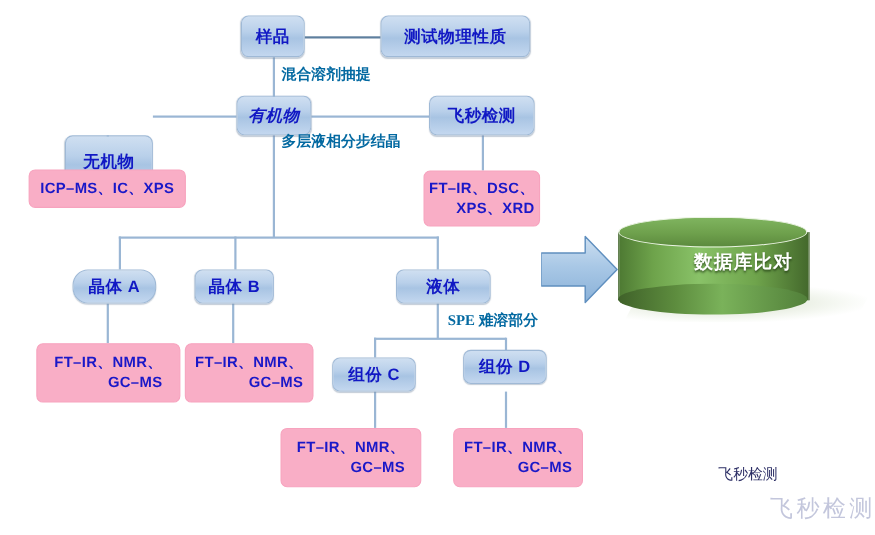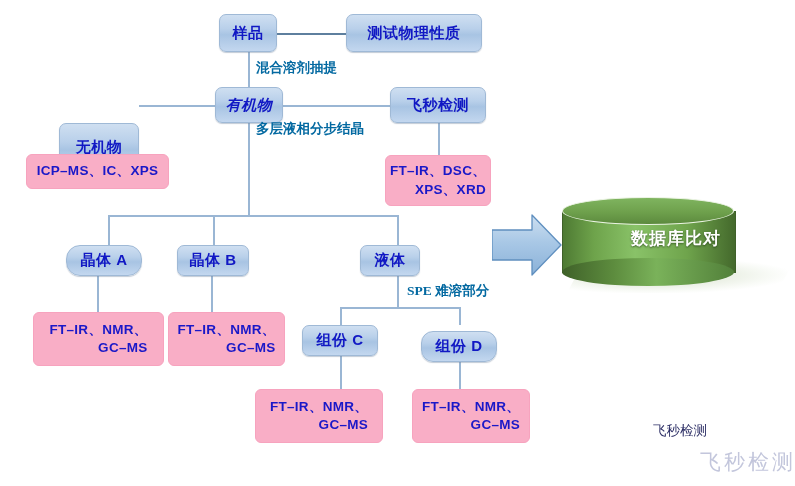--- a/index.html
+++ b/index.html
@@ -204,29 +204,29 @@
   </div>
 
   <div class="node" style="left:66px; top:245px; width:76px; height:31px;border-radius:14px;">
     <span>晶体 A</span>
   </div>
 
   <div class="node" style="left:177px; top:245px; width:72px; height:31px;">
     <span>晶体 B</span>
   </div>
 
-  <div class="node" style="left:360px; top:245px; width:60px; height:31px;">
+  <div class="node" style="left:360px; top:245px; width:86px; height:31px;">
     <span>液体</span>
   </div>
 
   <div class="node" style="left:302px; top:325px; width:76px; height:31px;">
     <span>组份 C</span>
   </div>
 
-  <div class="node" style="left:421px; top:331px; width:76px; height:31px;border-radius:12px;">
+  <div class="node" style="left:421px; top:318px; width:76px; height:31px;">
     <span>组份 D</span>
   </div>
 
   <div class="pink" style="left:26px; top:154px; width:143px; height:35px;">
     <span>ICP–MS、IC、XPS</span>
   </div>
 
   <div class="pink" style="left:385px; top:155px; width:106px; height:51px;">
     <span>FT–IR、DSC、
 XPS、XRD</span>

